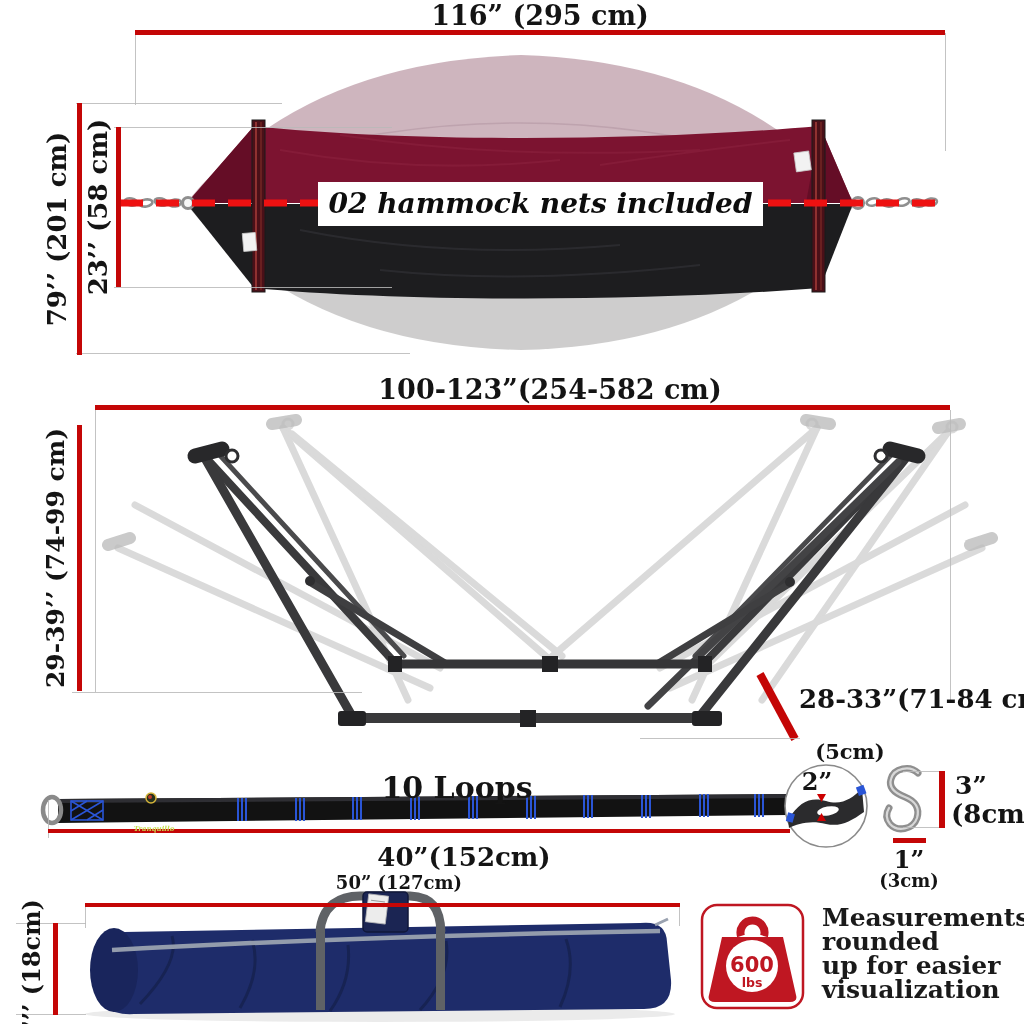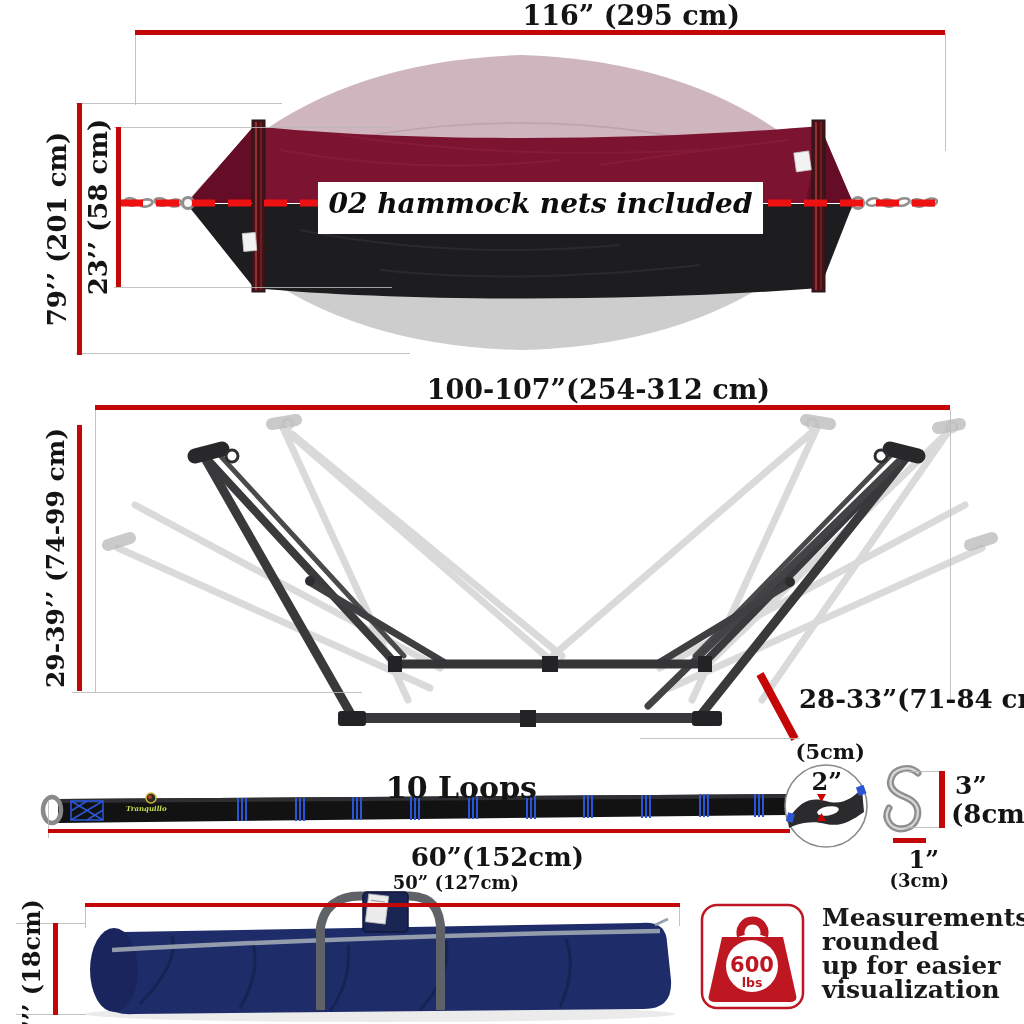--- a/index.html
+++ b/index.html
@@ -1,30 +1,30 @@
 <!DOCTYPE html>
 <html><head>
 <meta charset="utf-8">
 <style>
   html,body{margin:0;padding:0;}
   body{width:1024px;height:1024px;position:relative;background:#ffffff;overflow:hidden;
        font-family:"DejaVu Serif","Liberation Serif",serif;}
   .abs{position:absolute;}
   .dim{position:absolute;font-weight:700;color:#141414;white-space:nowrap;
        font-family:"DejaVu Serif","Liberation Serif",serif;}
-  .ctr{text-align:right;}
+  .ctr{text-align:center;}
   .vlabel{position:absolute;font-weight:700;color:#141414;text-align:center;white-space:nowrap;
        transform:rotate(-90deg);font-family:"DejaVu Serif","Liberation Serif",serif;}
   .redline{position:absolute;background:#c40606;}
   .guide{position:absolute;background:#b9b9b9;opacity:.85;}
-  .netslabel{position:absolute;left:318px;top:182px;width:445px;height:52px;line-height:44px;
+  .netslabel{position:absolute;left:318px;top:182px;width:445px;height:44px;line-height:44px;
        background:#ffffff;text-align:center;font-weight:700;font-style:italic;font-size:28px;color:#0d0d0d;}
   .notes{position:absolute;left:822px;top:906px;font-weight:700;font-size:25px;line-height:24px;color:#1a1a1a;
        font-family:"DejaVu Serif","Liberation Serif",serif;}
-  .brandtxt{position:absolute;left:126px;top:804px;width:56px;text-align:left;font-size:7px;
+  .brandtxt{position:absolute;left:126px;top:824px;width:56px;text-align:center;font-size:7px;
        font-style:italic;color:#c8de52;font-weight:700;}
 </style>
 </head>
 <body>
 
 <svg class="abs" style="left:0;top:0" width="1024" height="1024" viewBox="0 0 1024 1024">
 
   <g>
 
     <path d="M186 203 Q 300 62 521 55 Q 742 62 856 203 Z" fill="#c2a3ae" opacity="0.8"></path>
@@ -265,28 +265,28 @@
 <div class="redline" style="left:939px;top:771px;width:6px;height:57px"></div>
 <div class="redline" style="left:893px;top:838px;width:33px;height:5px"></div>
 <div class="redline" style="left:85px;top:903px;width:595px;height:4px"></div>
 <div class="redline" style="left:53px;top:923px;width:5px;height:92px"></div>
 
 <div class="dim ctr" style="left:340px;top:0px;width:400px;font-size:27px">116” (295 cm)</div>
 <div class="vlabel" style="left:-73px;top:214px;width:260px;height:30px;font-size:26px">79’’ (201 cm)</div>
 <div class="vlabel" style="left:-12px;top:192px;width:220px;height:30px;font-size:26px">23’’ (58 cm)</div>
 <div class="netslabel">02 hammock nets included</div>
 
-<div class="dim ctr" style="left:330px;top:374px;width:440px;font-size:27px">100-107”(254-312 cm)</div>
+<div class="dim ctr" style="left:330px;top:374px;width:440px;font-size:27px">100-123”(254-582 cm)</div>
 <div class="vlabel" style="left:-94px;top:543px;width:300px;height:30px;font-size:25px">29-39’’ (74-99 cm)</div>
 <div class="dim" style="left:799px;top:684px;font-size:26px">28-33”(71-84 cm)</div>
-<div class="dim ctr" style="left:765px;top:739px;width:100px;font-size:21px">(5cm)</div>
+<div class="dim ctr" style="left:800px;top:739px;width:100px;font-size:21px">(5cm)</div>
 
 <div class="dim ctr" style="left:377px;top:770px;width:160px;font-size:30px">10 Loops</div>
 <div class="dim ctr" style="left:792px;top:767px;width:50px;font-size:24px">2”</div>
-<div class="dim ctr" style="left:344px;top:842px;width:240px;font-size:26px">60”(152cm)</div>
+<div class="dim ctr" style="left:344px;top:842px;width:240px;font-size:26px">40”(152cm)</div>
 <div class="brandtxt">Tranquillo</div>
 
 <div class="dim" style="left:955px;top:771px;font-size:25px">3”</div>
 <div class="dim" style="left:951px;top:799px;font-size:26px">(8cm)</div>
 <div class="dim ctr" style="left:879px;top:845px;width:60px;font-size:24px">1”</div>
 <div class="dim ctr" style="left:869px;top:870px;width:80px;font-size:18px">(3cm)</div>
 
 <div class="dim ctr" style="left:279px;top:872px;width:240px;font-size:18px">50” (127cm)</div>
 <div class="vlabel" style="left:-48px;top:953px;width:160px;height:30px;font-size:24px">7’’ (18cm)</div>
 

